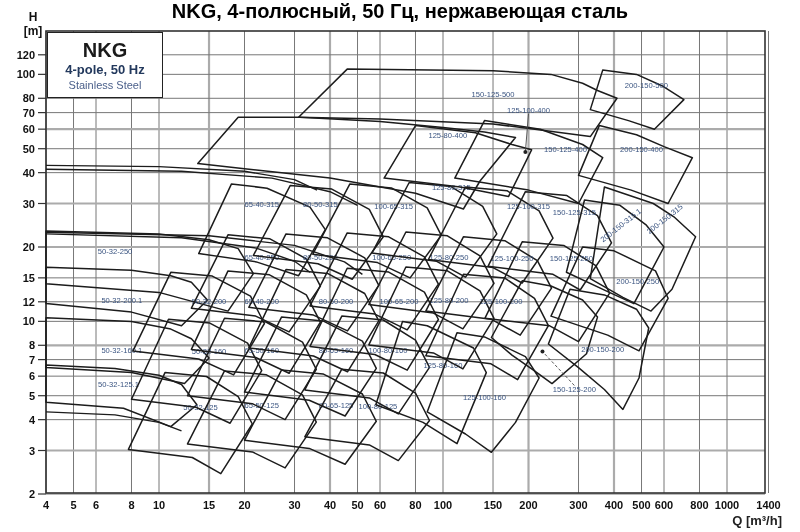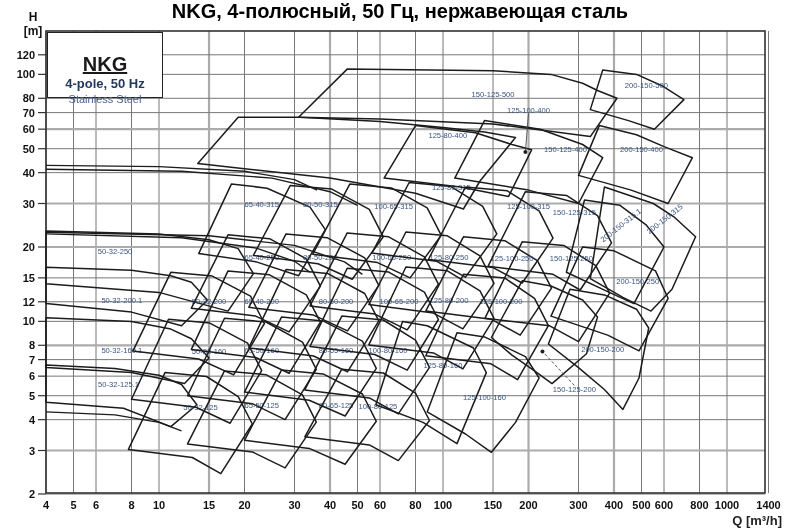--- a/index.html
+++ b/index.html
@@ -2,21 +2,21 @@
 <html><head>
 <meta charset="utf-8">
 <style>
   html,body{margin:0;padding:0;background:#fff;}
   #stage{position:relative;width:800px;height:532px;background:#fff;overflow:hidden;
          font-family:"Liberation Sans",sans-serif;}
   #chart-title{position:absolute;left:0;top:0;width:800px;text-align:center;
         font-size:20px;font-weight:bold;color:#000;letter-spacing:0px;}
   #legend-box{position:absolute;left:47px;top:32px;width:114px;height:64px;
         background:#fff;border:1.6px solid #222;text-align:center;z-index:5;}
-  #legend-box .l1{font-size:20px;font-weight:bold;color:#1a1a1a;line-height:22px;margin-top:20px;text-decoration:underline;}
+  #legend-box .l1{font-size:20px;font-weight:bold;color:#1a1a1a;line-height:22px;margin-top:6px;}
   #legend-box .l2{font-size:13px;font-weight:bold;color:#23395d;line-height:17px;}
   #legend-box .l3{font-size:11px;color:#4a5f8a;line-height:14px;}
   #y-axis-title{position:absolute;left:18px;top:10px;width:30px;text-align:center;
         font-size:12px;font-weight:bold;color:#111;line-height:14px;white-space:pre-line;}
   #x-axis-title{position:absolute;right:18px;top:513px;font-size:13px;font-weight:bold;color:#222;}
   svg{position:absolute;left:0;top:0;}
   text.ticklab{font-family:"Liberation Sans",sans-serif;font-size:11px;font-weight:bold;fill:#111;}
   text.reglab{font-family:"Liberation Sans",sans-serif;font-size:7.6px;fill:#3a5480;}
 </style>
 </head>

